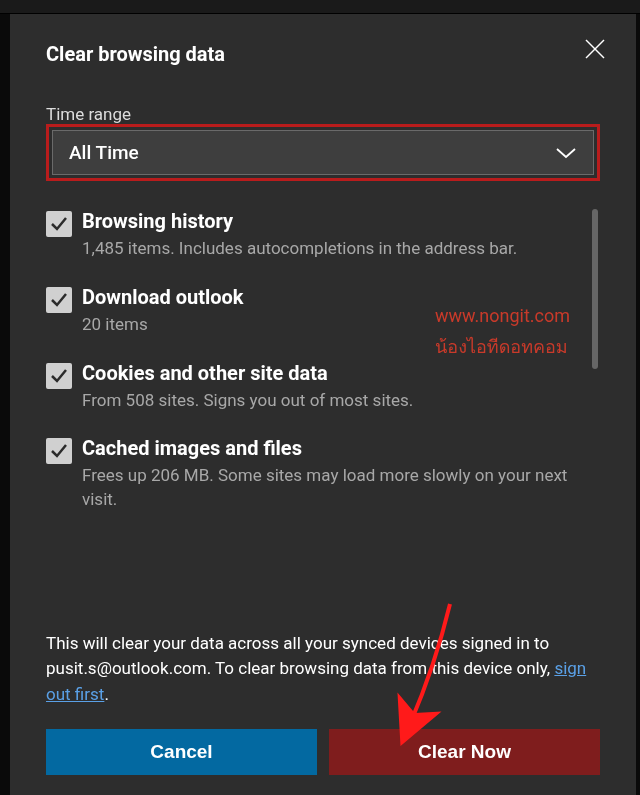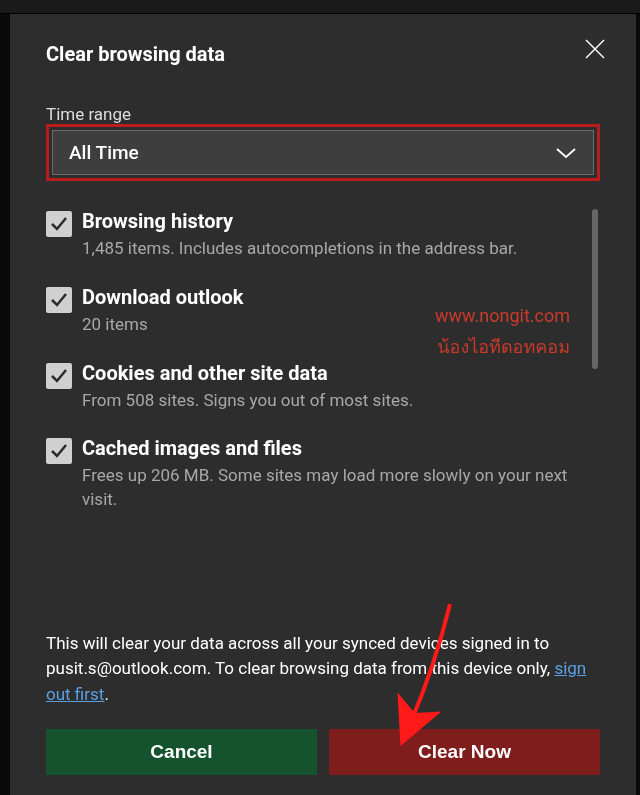--- a/index.html
+++ b/index.html
@@ -116,21 +116,21 @@
     }
     .option-desc {
       font-size: 17px;
       color: #a8a8a8;
       line-height: 1.4;
     }
     .watermark {
       position: absolute;
       right: 30px;
       top: 92px;
-      text-align: right;
+      text-align: left;
       color: #c93a2a;
       font-size: 18px;
       line-height: 1.7;
       pointer-events: none;
     }
     .fade-bottom {
       position: absolute;
       left: 0;
       right: 24px;
       bottom: 0;
@@ -157,21 +157,21 @@
     .btn {
       flex: 1;
       padding: 12px 0;
       font-size: 19px;
       font-weight: 600;
       text-align: center;
       cursor: pointer;
       border: none;
     }
     .btn-cancel {
-      background: #14532d;
+      background: #0369a1;
       color: #fff;
     }
     .btn-primary {
       background: #7f1d1d;
       color: #fff;
     }
     .arrow-overlay {
       position: absolute;
       pointer-events: none;
       left: 380px;

